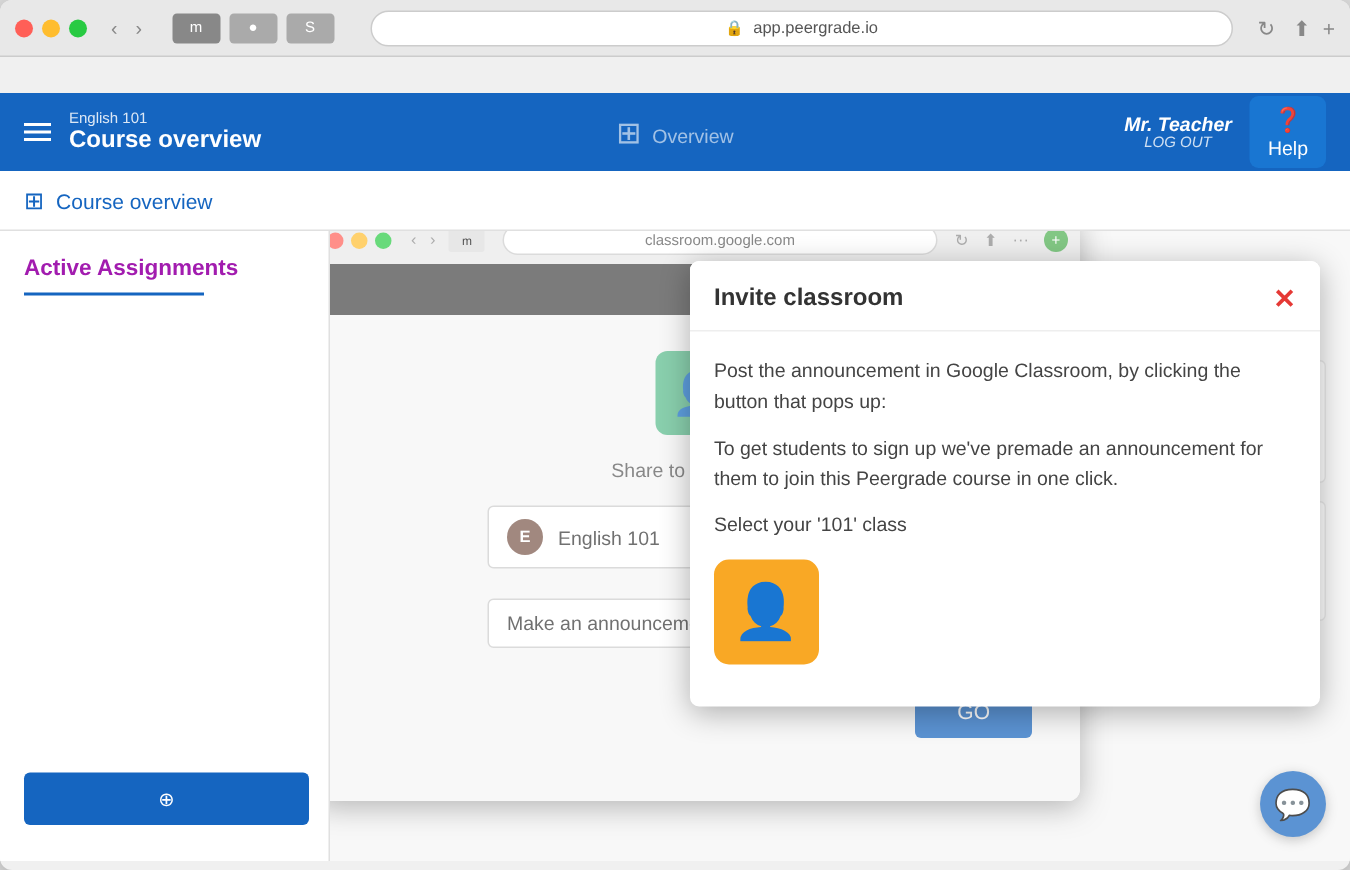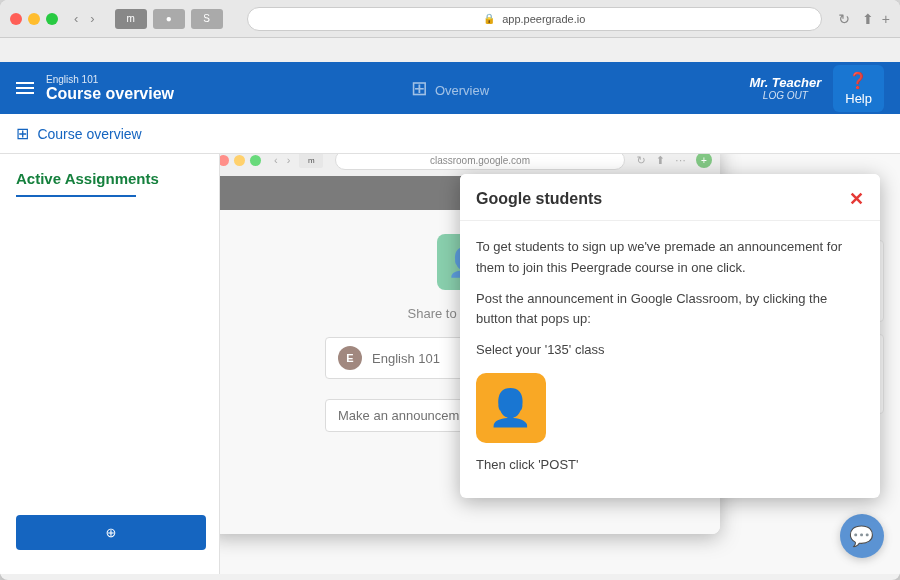--- a/index.html
+++ b/index.html
@@ -233,21 +233,21 @@
 
     <div class="sub-nav">
       <span class="sub-nav-icon">⊞</span>
       <span class="sub-nav-title">Course overview</span>
     </div>
 
     <div class="main-content">
 
       <div class="left-panel">
         <div style="position:relative;height:100%;">
-          <div style="padding:16px 16px 8px;font-size:15px;font-weight:600;color:#15803d;">Active Assignments</div>
+          <div style="padding:16px 16px 8px;font-size:15px;font-weight:600;color:#a21caf;">Active Assignments</div>
           <div style="height:2px;background:#1565C0;margin:0 16px 12px;width:120px;"></div>
 
           <div style="position:absolute;bottom:16px;left:0;right:0;">
             <button class="create-btn">
               <span>⊕</span>
             </button>
           </div>
         </div>
       </div>
 
@@ -328,33 +328,30 @@
               <span>Make an announcement</span>
               <span class="chevron">▼</span>
             </div>
 
             <button class="go-btn">GO</button>
           </div>
         </div>
 
         <div class="invite-modal">
           <div class="invite-header">
-            <span class="invite-title">Google students</span>
+            <span class="invite-title">Invite classroom</span>
             <span class="invite-close">✕</span>
           </div>
           <div class="invite-body">
+            <p>Post the announcement in Google Classroom, by clicking the button that pops up:</p>
             <p>To get students to sign up we've premade an announcement for them to join this Peergrade course in one click.</p>
-            <p>Post the announcement in Google Classroom, by clicking the button that pops up:</p>
             <div class="invite-step">
-              <span>Select your '135' class</span>
+              <span>Select your '101' class</span>
             </div>
             <div class="invite-classroom-icon">
               <span class="invite-classroom-inner">👤</span>
             </div>
-            <div class="invite-step">
-              <span>Then click 'POST'</span>
-            </div>
           </div>
         </div>
       </div>
     </div>
   </div>
 </div>
 
 </body></html>

